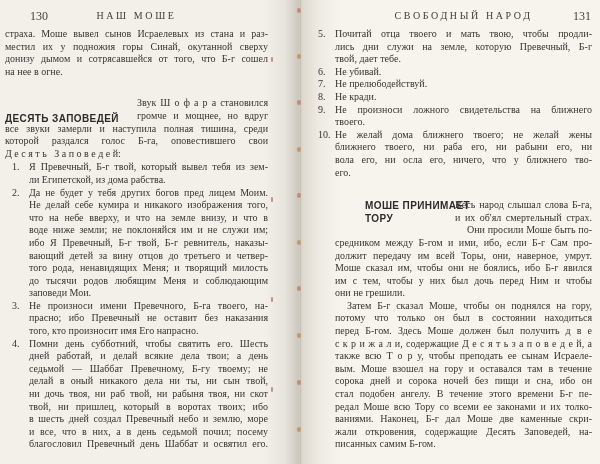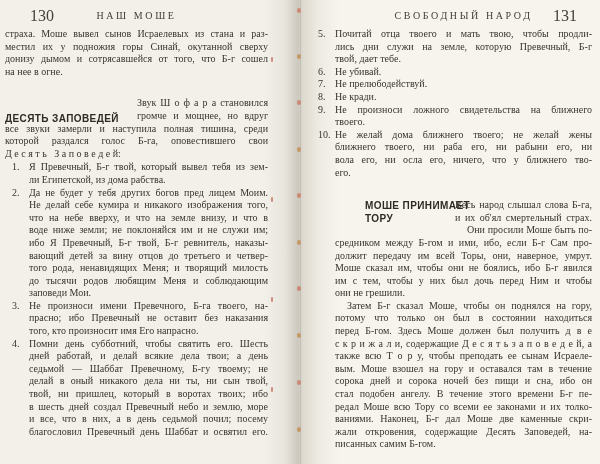--- a/index.html
+++ b/index.html
@@ -17,22 +17,22 @@
   .stitch:nth-of-type(odd)  { background:#c49a6c; }
   .stitch:nth-of-type(even) { background:#c98b77; }
   .thread { position:absolute; left:271px; width:2px; height:5px; background:#c0705c; opacity:.75; border-radius:1px; }
 
   .textblock { position:absolute; top:10px; font-size:10px; line-height:12.6px; }
   #tb-left  { left:5px;   width:263px; }
   #tb-right { left:335px; width:257px; }
 
   .running-row { position:relative; height:15px; margin-bottom:3px; }
   .running-head { text-align:center; letter-spacing:2.6px; font-size:10px; color:#44403a; }
-  .pagenum { position:absolute; top:0; font-size:16px; color:#44403a; }
-  #pn-left { left:25px; } #pn-right { right:15px;margin-left:26px; }
+  .pagenum { position:absolute; top:0; font-size:12px; color:#44403a; }
+  #pn-left { left:25px; } #pn-right { right:1px;margin-left:26px; }
 
   .tline { white-space:pre; height:12.6px; overflow:hidden; }
   .tline.j { white-space:normal; text-align:justify; text-align-last:justify; }
   .tline.ind { text-indent:12px; }
 
   .section-row { position:relative; }
   .sec-head { font-family:"Liberation Sans", sans-serif; font-weight:bold; font-size:10px; letter-spacing:.4px; color:#2e2b26; }
   #sec-head-left  { position:absolute; left:0; top:16px; width:132px; }
   #sec-head-right { position:absolute; left:10px; top:0; width:112px; line-height:13px;margin-left:20px; }
   #side-col-left  { margin-left:132px; }
@@ -117,20 +117,21 @@
           <div class="tline j">Не произноси имени Превечного, Б-га твоего, на-</div>
           <div class="tline j">прасно; ибо Превечный не оставит без наказания</div>
           <div class="tline">того, кто произносит имя Его напрасно.</div>
         </div>
         <div class="citem">
           <span class="cnum">4.</span>
           <div class="tline j">Помни день субботний, чтобы святить его. Шесть</div>
           <div class="tline j">дней работай, и делай всякие дела твои; а день</div>
           <div class="tline j">седьмой — Шаббат Превечному, Б-гу твоему; не</div>
           <div class="tline j">делай в оный никакого дела ни ты, ни сын твой,</div>
+          <div class="tline j">ни дочь твоя, ни раб твой, ни рабыня твоя, ни скот</div>
           <div class="tline j">твой, ни пришлец, который в воротах твоих; ибо</div>
           <div class="tline j">в шесть дней создал Превечный небо и землю, море</div>
           <div class="tline j">и все, что в них, а в день седьмой почил; посему</div>
           <div class="tline j">благословил Превечный день Шаббат и освятил его.</div>
         </div>
       </div>
   </div>
 
   <div class="textblock" id="tb-right">
     <div class="running-row">

